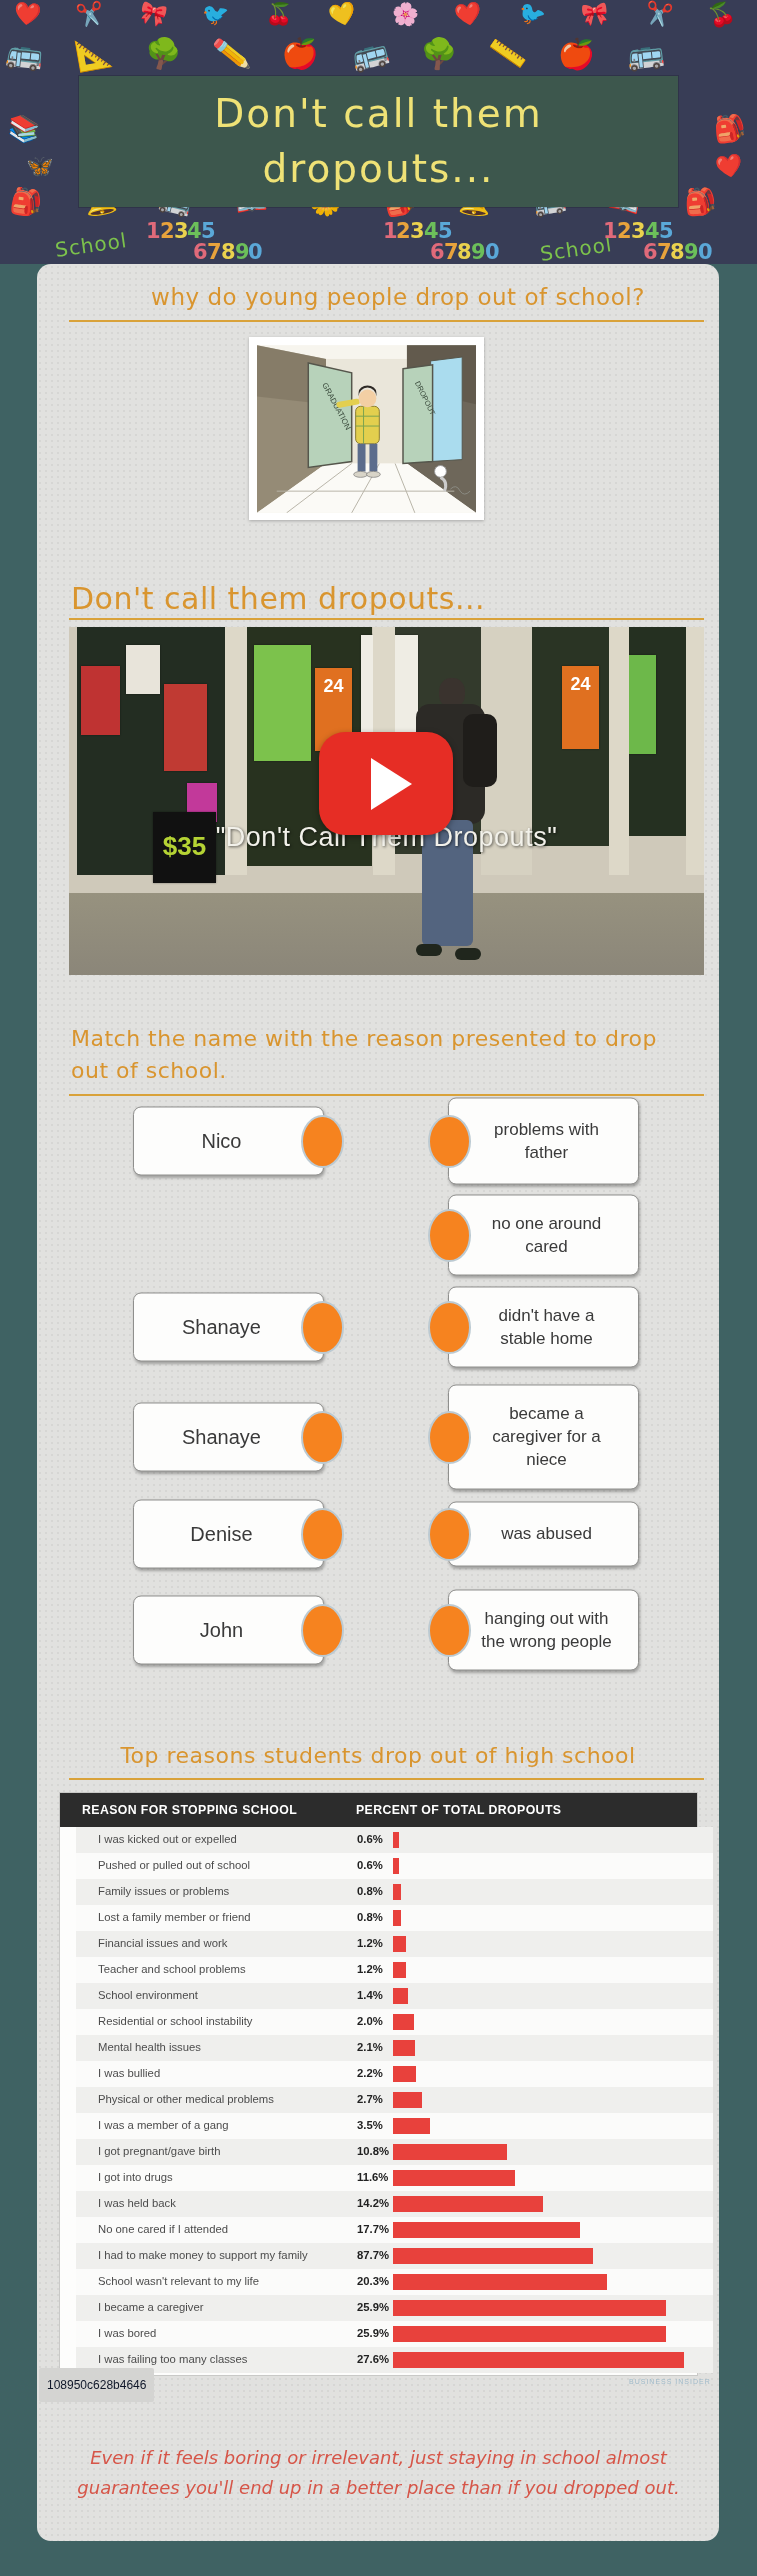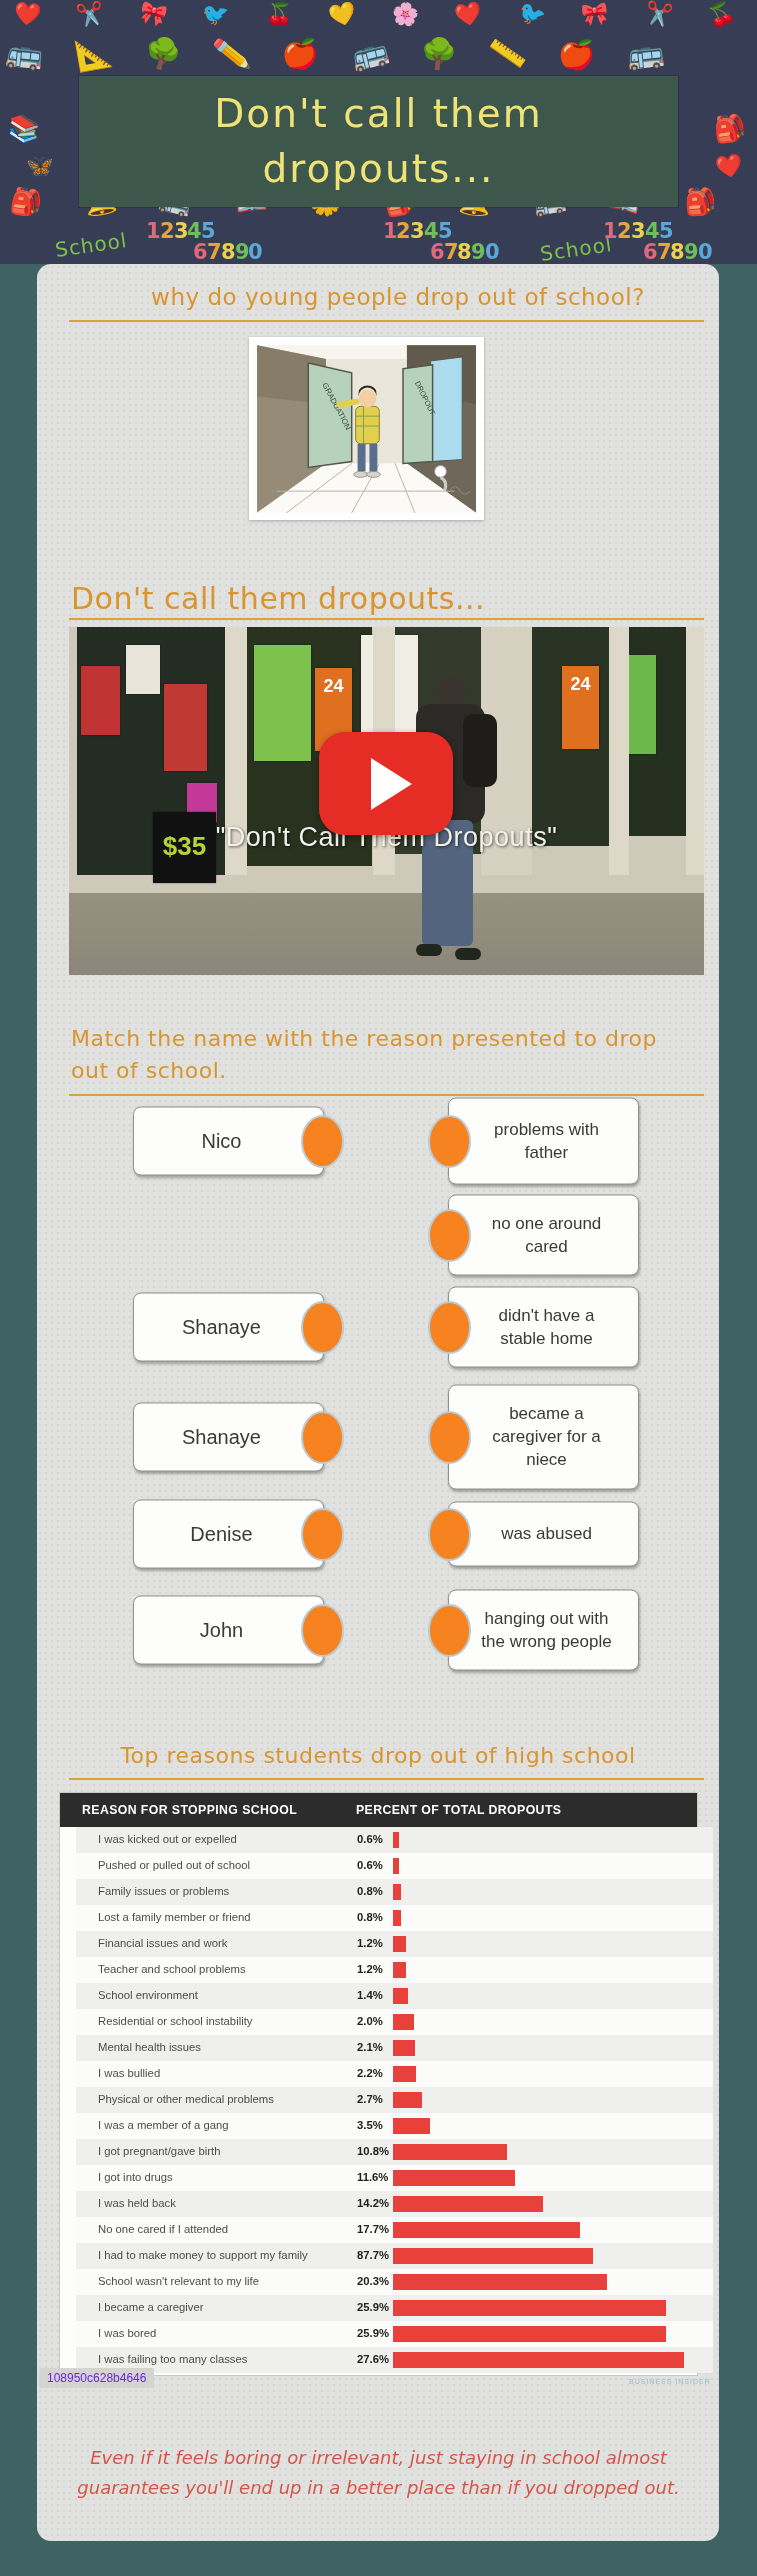--- a/index.html
+++ b/index.html
@@ -61,21 +61,21 @@
   .chart-header{position:absolute;left:0;top:0;width:100%;height:34px;background:#2c2c2c;}
   .ch-col{position:absolute;top:10px;color:#ffffff;font-size:12.3px;font-weight:bold;letter-spacing:0.4px;}
   .ch-col1{left:22px;} .ch-col2{left:296px;}
   .chart-rows{position:absolute;left:0;top:34px;width:100%;margin-left:16px;}
   .chart-row{position:relative;height:26px;}
   .chart-row.even{background:#efefed;}
   .chart-row.odd{background:#fbfbfa;}
   .cr-label{position:absolute;left:22px;top:6px;font-size:11.3px;color:#4c4c4c;}
   .cr-pct{position:absolute;left:281px;top:6px;font-size:11.3px;font-weight:bold;color:#222;}
   .cr-bar{position:absolute;left:317px;top:5px;height:16px;background:#e8413c;}
-  .id-box{position:absolute;left:2px;top:2104px;background:#d4d4d2;color:#6d28d9;font-size:12px;padding:3px 8px;border-radius:2px;}
+  .id-box{position:absolute;left:2px;top:2104px;background:#d4d4d2;color:#0f172a;font-size:12px;padding:10px 8px;border-radius:2px;}
   .watermark{position:absolute;left:592px;top:2114px;font-size:7px;color:#8fb0c4;letter-spacing:1px;opacity:.8;}
 
   
   .note{position:absolute;left:26px;top:2179px;width:631px;text-align:center;color:#d65548;font-size:18px;font-style:italic;line-height:30px;font-family:"DejaVu Sans",sans-serif;}
 </style>
 </head>
 <body>
 
 <div class="page">
 

